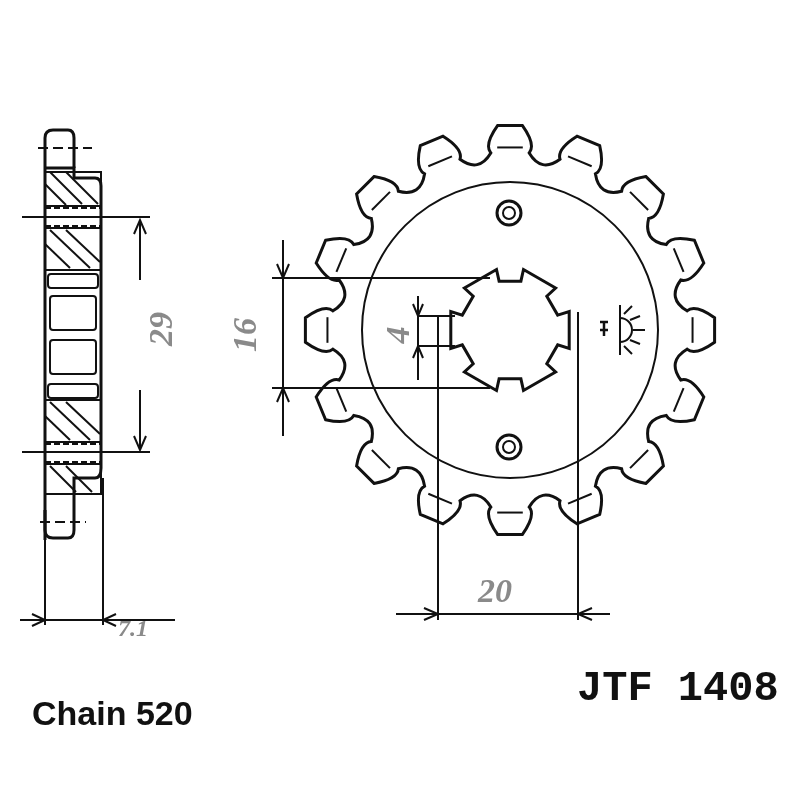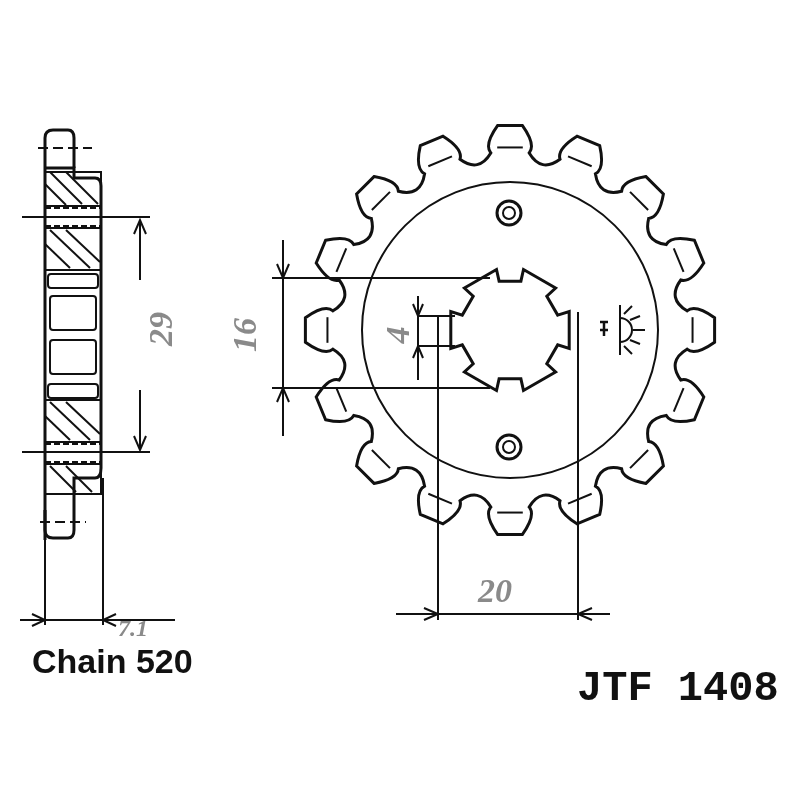--- a/index.html
+++ b/index.html
@@ -1,21 +1,21 @@
 <!DOCTYPE html>
 <html><head>
   <meta charset="utf-8">
   <style>
     html, body { margin: 0; padding: 0; background: #ffffff; }
     body { width: 800px; height: 800px; position: relative; overflow: hidden; font-family: "Liberation Sans", sans-serif; }
     #drawing { position: absolute; left: 0; top: 0; width: 800px; height: 800px; }
     .dim-text { position: absolute; font-family: "Liberation Serif", serif; font-style: italic; font-weight: bold; color: #8a8a8a; font-size: 34px; line-height: 1; }
     .rot { transform: rotate(-90deg); transform-origin: center center; }
     .label { position: absolute; font-family: "Liberation Sans", sans-serif; font-weight: bold; color: #111111; line-height: 1; }
-    #chain-label { left: 32px; top: 644px; font-size: 34px; }
+    #chain-label { left: 32px; top: 696px; font-size: 34px; }
     #part-label { left: 577px; top: 668px; font-size: 42px; letter-spacing: 0px; font-family: Liberation Mono, monospace; }
     #dim-29 { left: 136px; top: 312px; width: 50px; text-align: center; }
     #dim-16 { left: 220px; top: 318px; width: 50px; text-align: center; }
     #dim-4 { left: 378px; top: 318px; width: 40px; text-align: center; }
     #dim-20 { left: 478px; top: 574px; }
     #dim-71 { left: 118px; top: 596px; font-size: 24px; margin-top: 20px; }
   </style>
 </head>
 <body>
 

